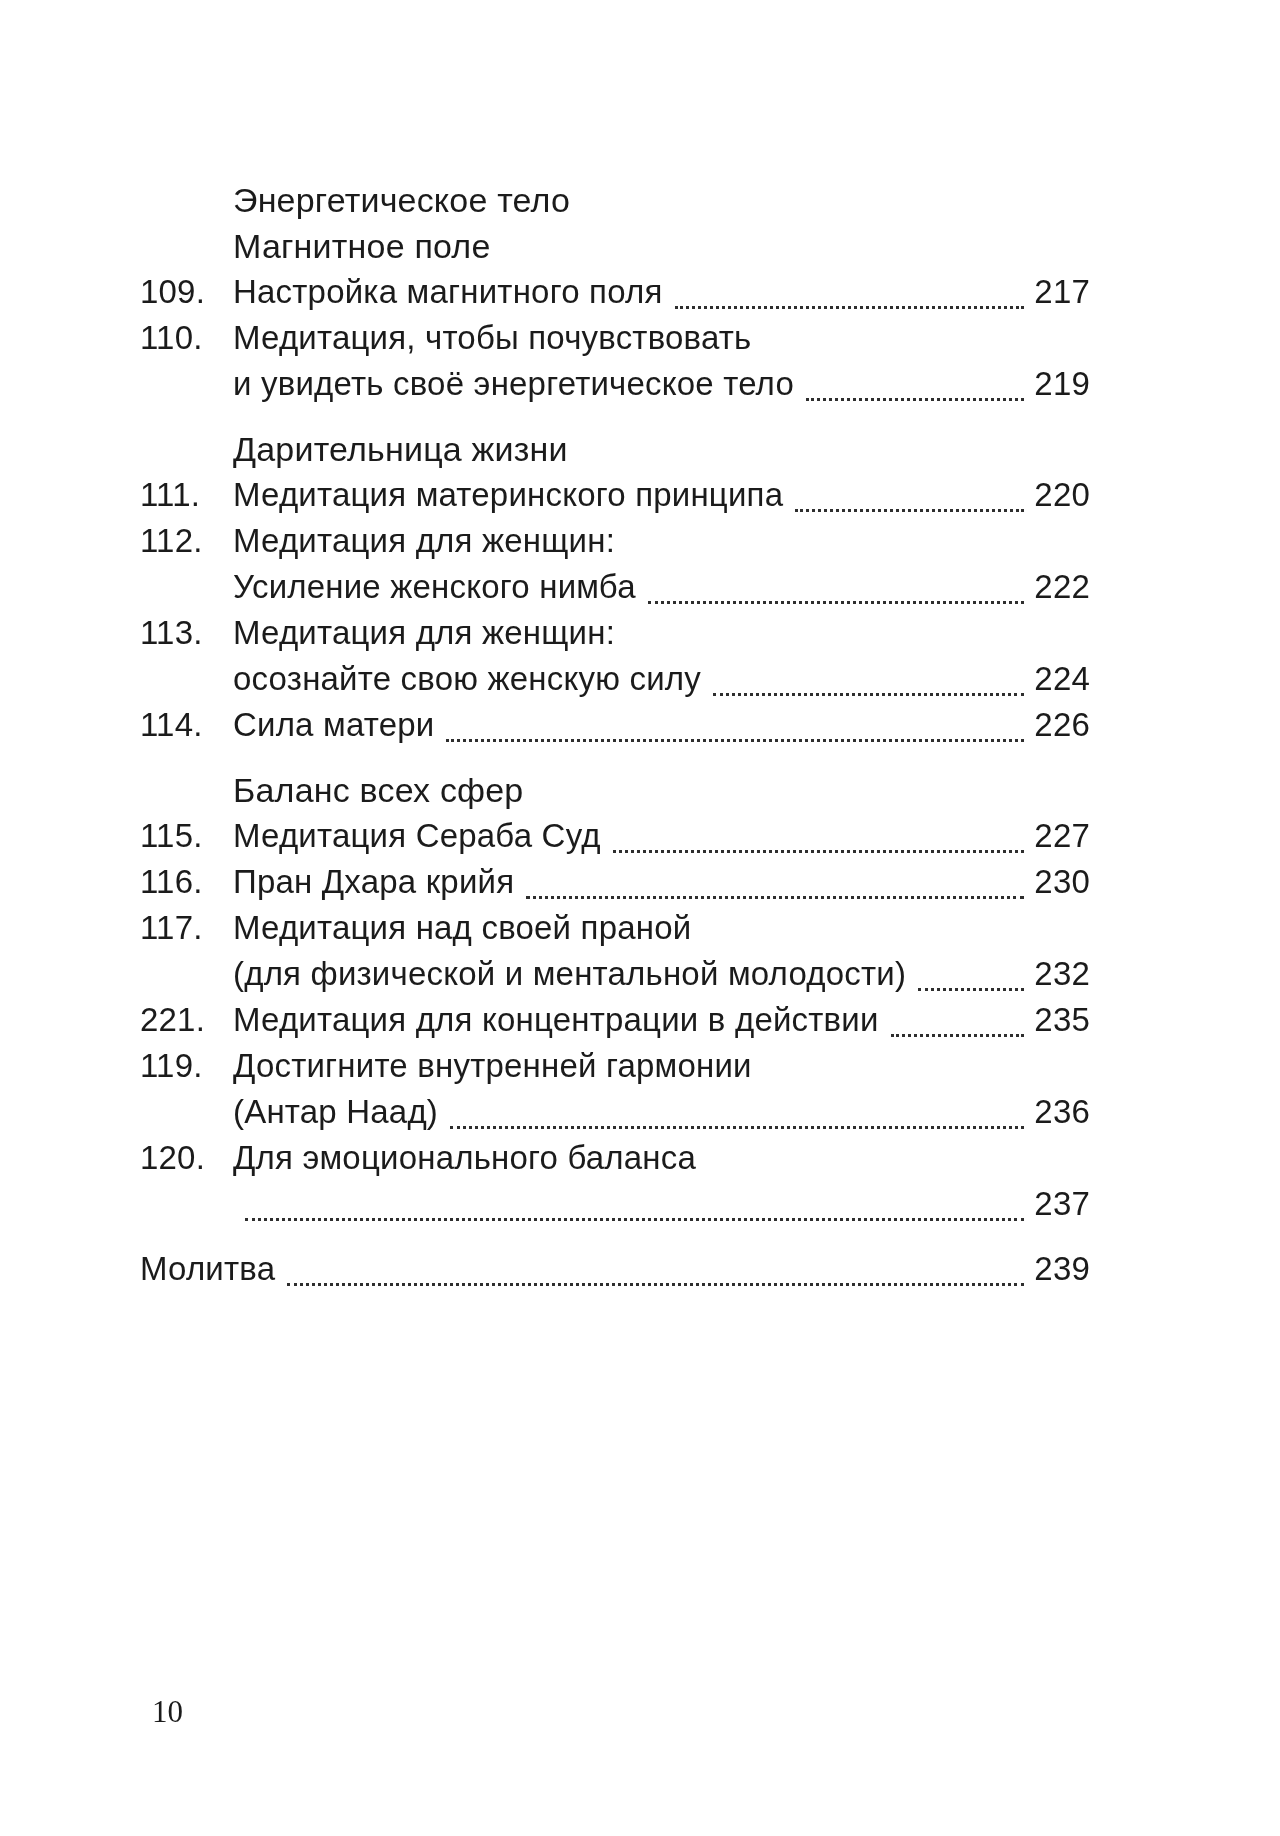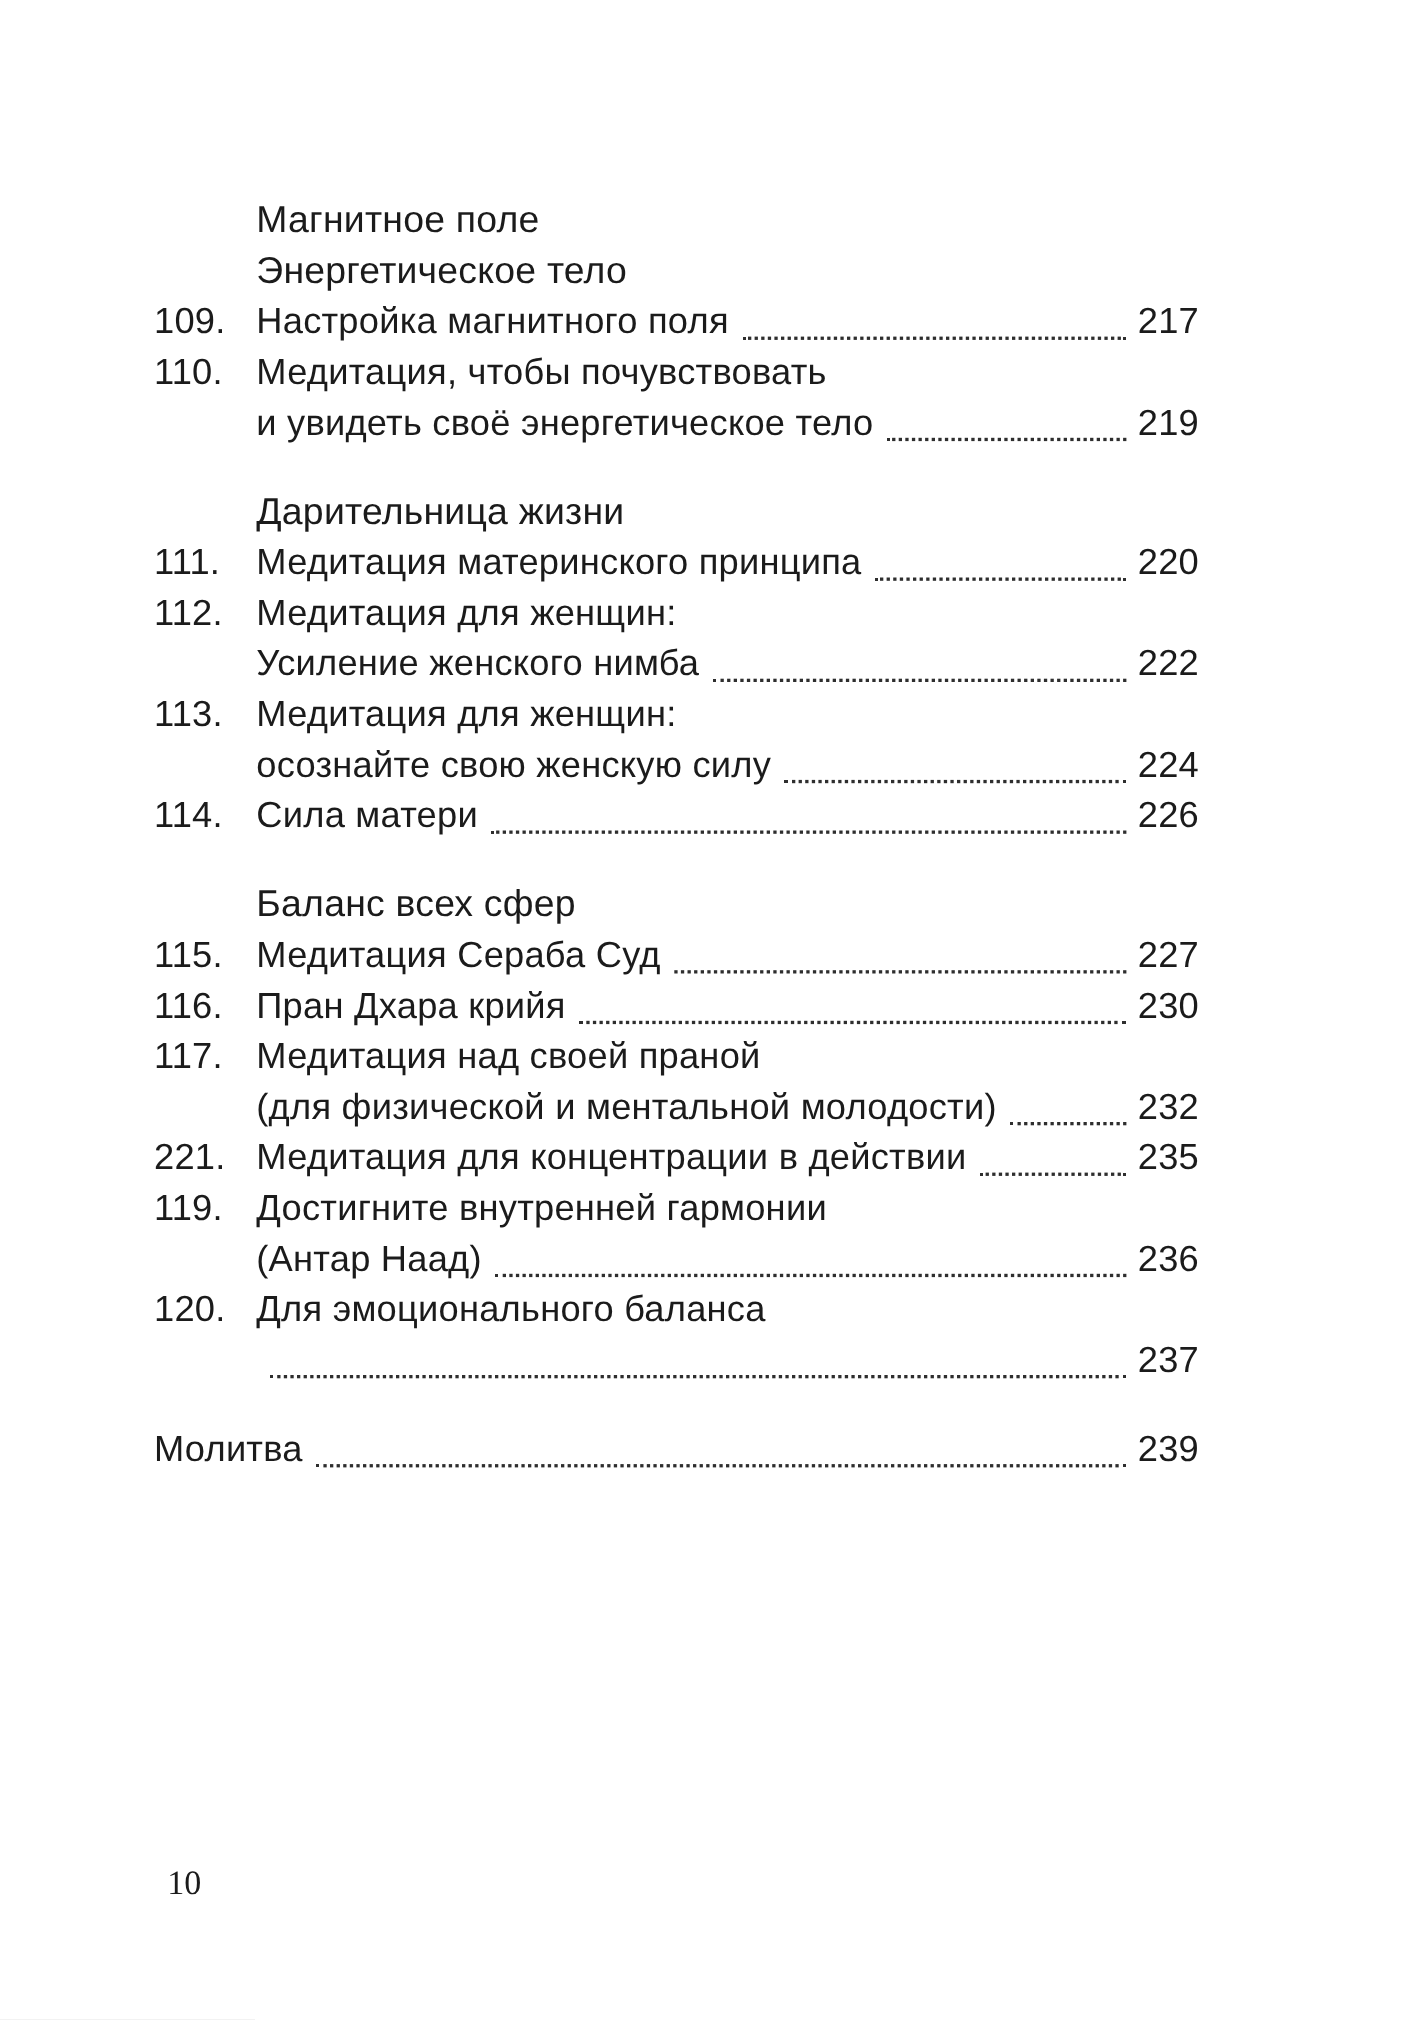--- a/index.html
+++ b/index.html
@@ -19,21 +19,21 @@
   }
   .toc {
     position: absolute;
     left: 140px;
     top: 181px;
     width: 950px;
     font-size: 33px;
     letter-spacing: 0.2px;
   }
   .section + .section {
-    margin-top: 35px;
+    margin-top: 19px;
   }
   .section:last-child {
   }
   .row {
     display: flex;
     align-items: baseline;
     height: 46px;
     white-space: nowrap;
   }
   .num-col {
@@ -67,25 +67,25 @@
   }
 </style>
 </head>
 <body>
 
 <div class="page">
   <div class="toc" id="toc-root">
       <section class="section">
         <div class="row heading-row">
           <span class="num-col"></span>
+          <span class="heading-text">Энергетическое тело</span>
+        </div>
+        <div class="row heading-row">
+          <span class="num-col"></span>
           <span class="heading-text">Магнитное поле</span>
-        </div>
-        <div class="row heading-row">
-          <span class="num-col"></span>
-          <span class="heading-text">Энергетическое тело</span>
         </div>
         <div class="row">
           <span class="num-col">109.</span>
           <span class="title">Настройка магнитного поля</span>
           <span class="leader"></span>
           <span class="pagenum">217</span>
         </div>
         <div class="row">
           <span class="num-col">110.</span>
           <span class="title">Медитация, чтобы почувствовать</span>

